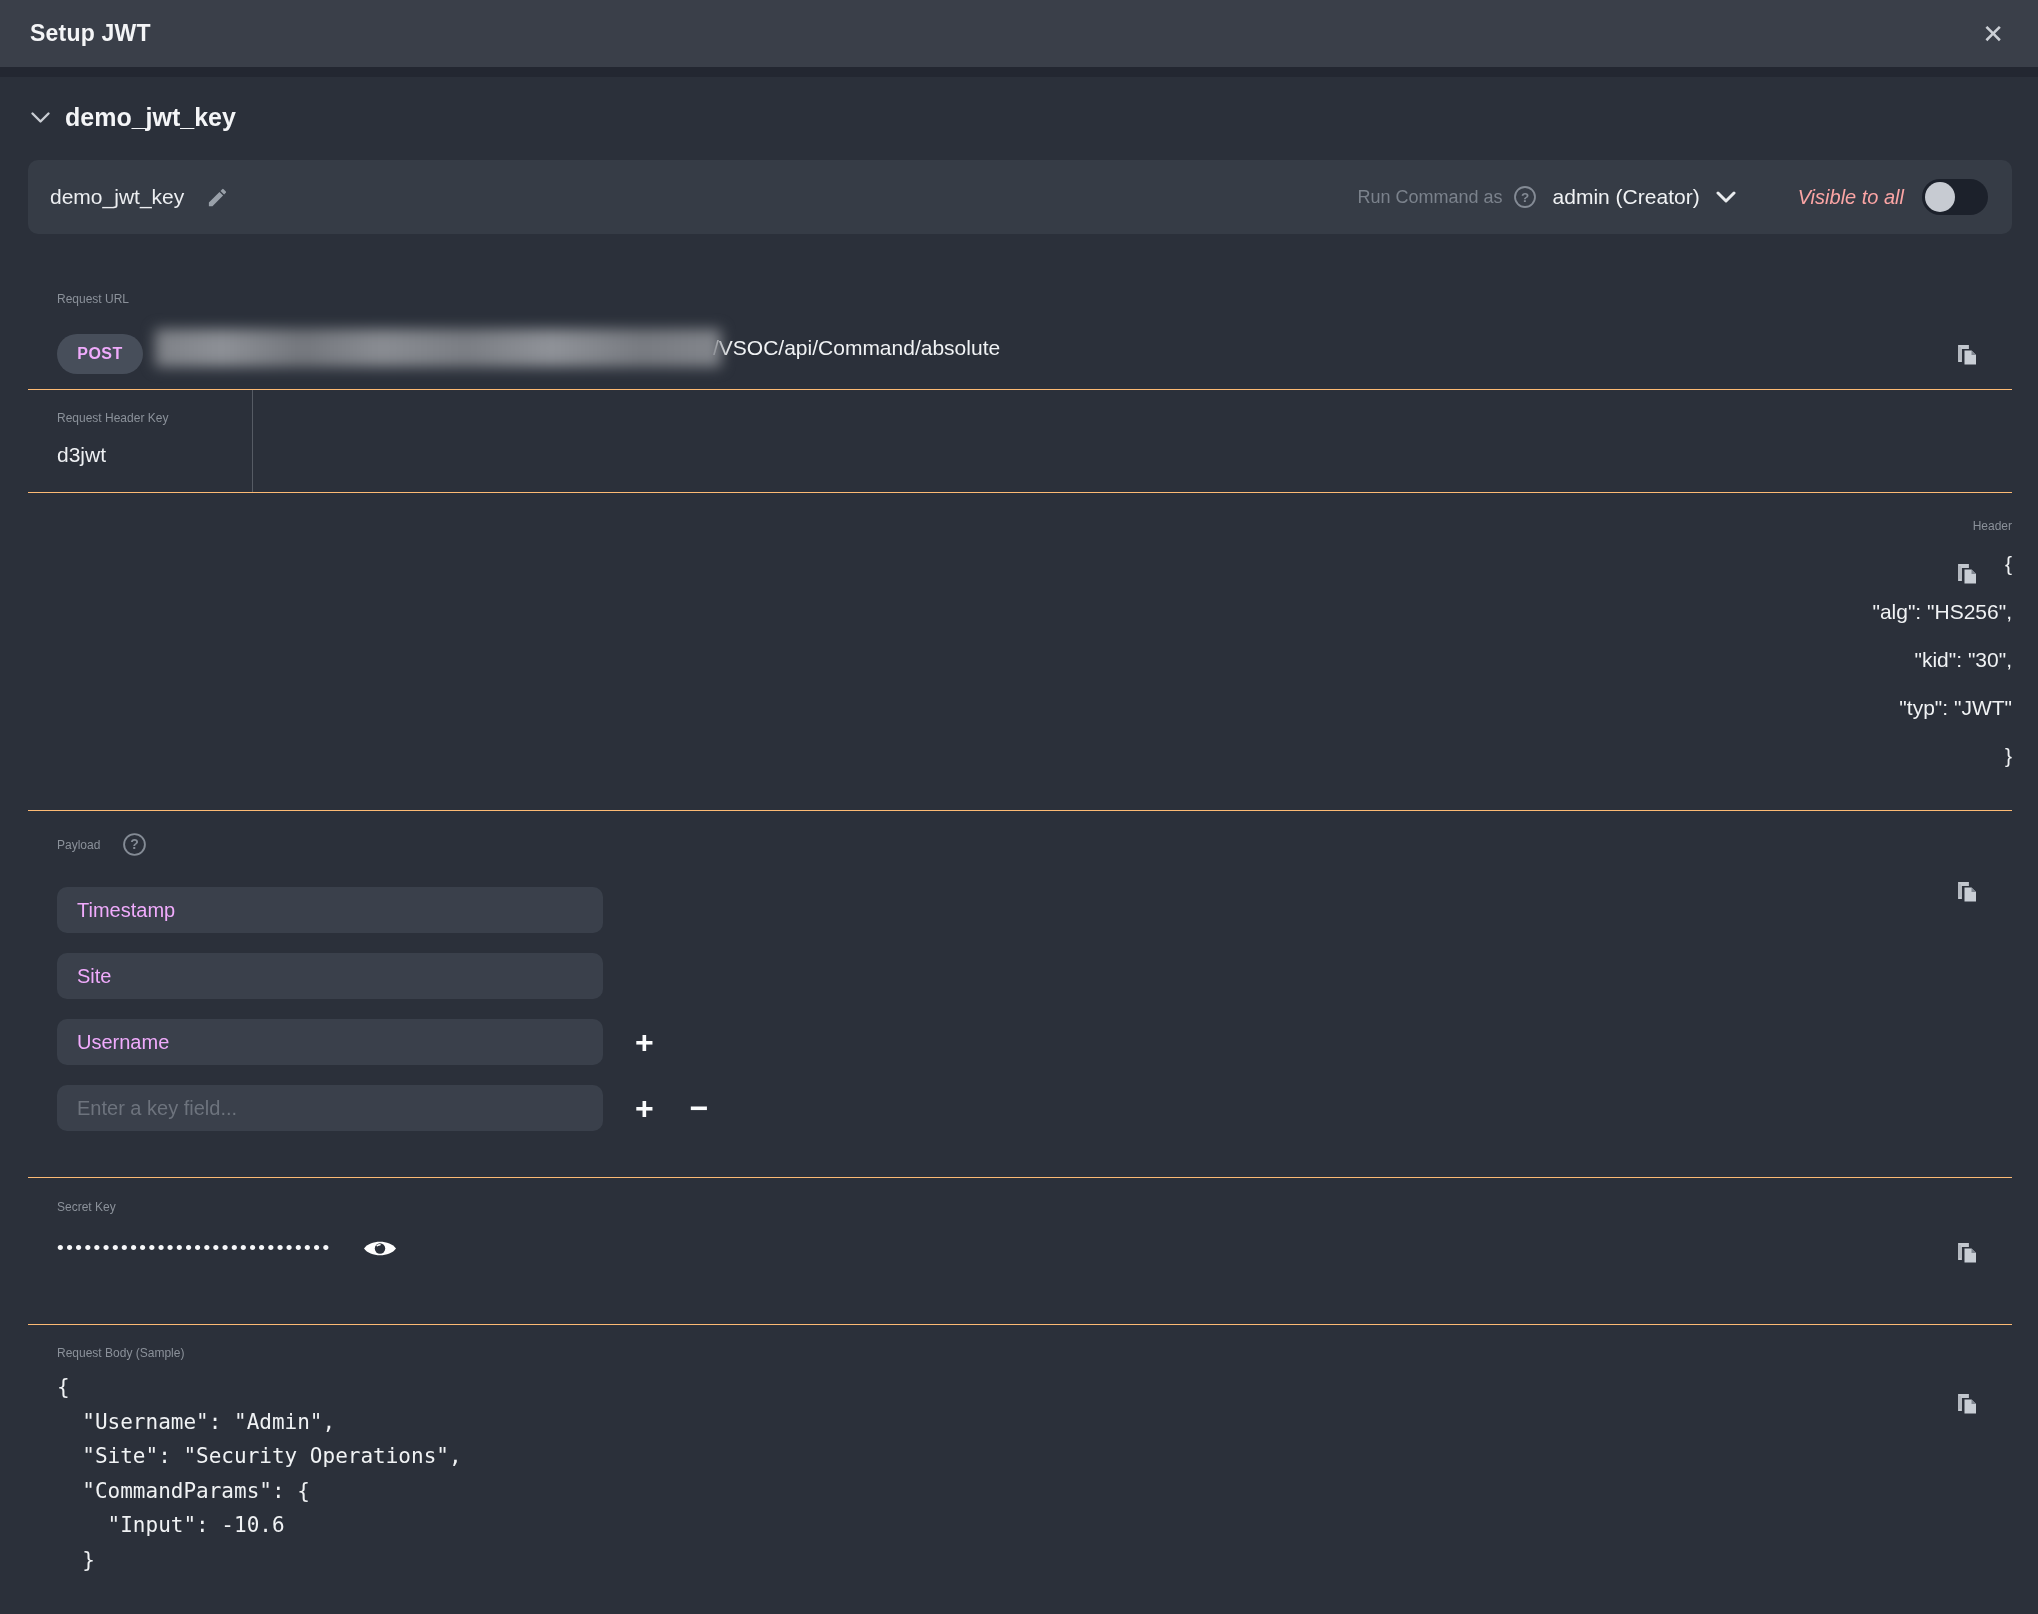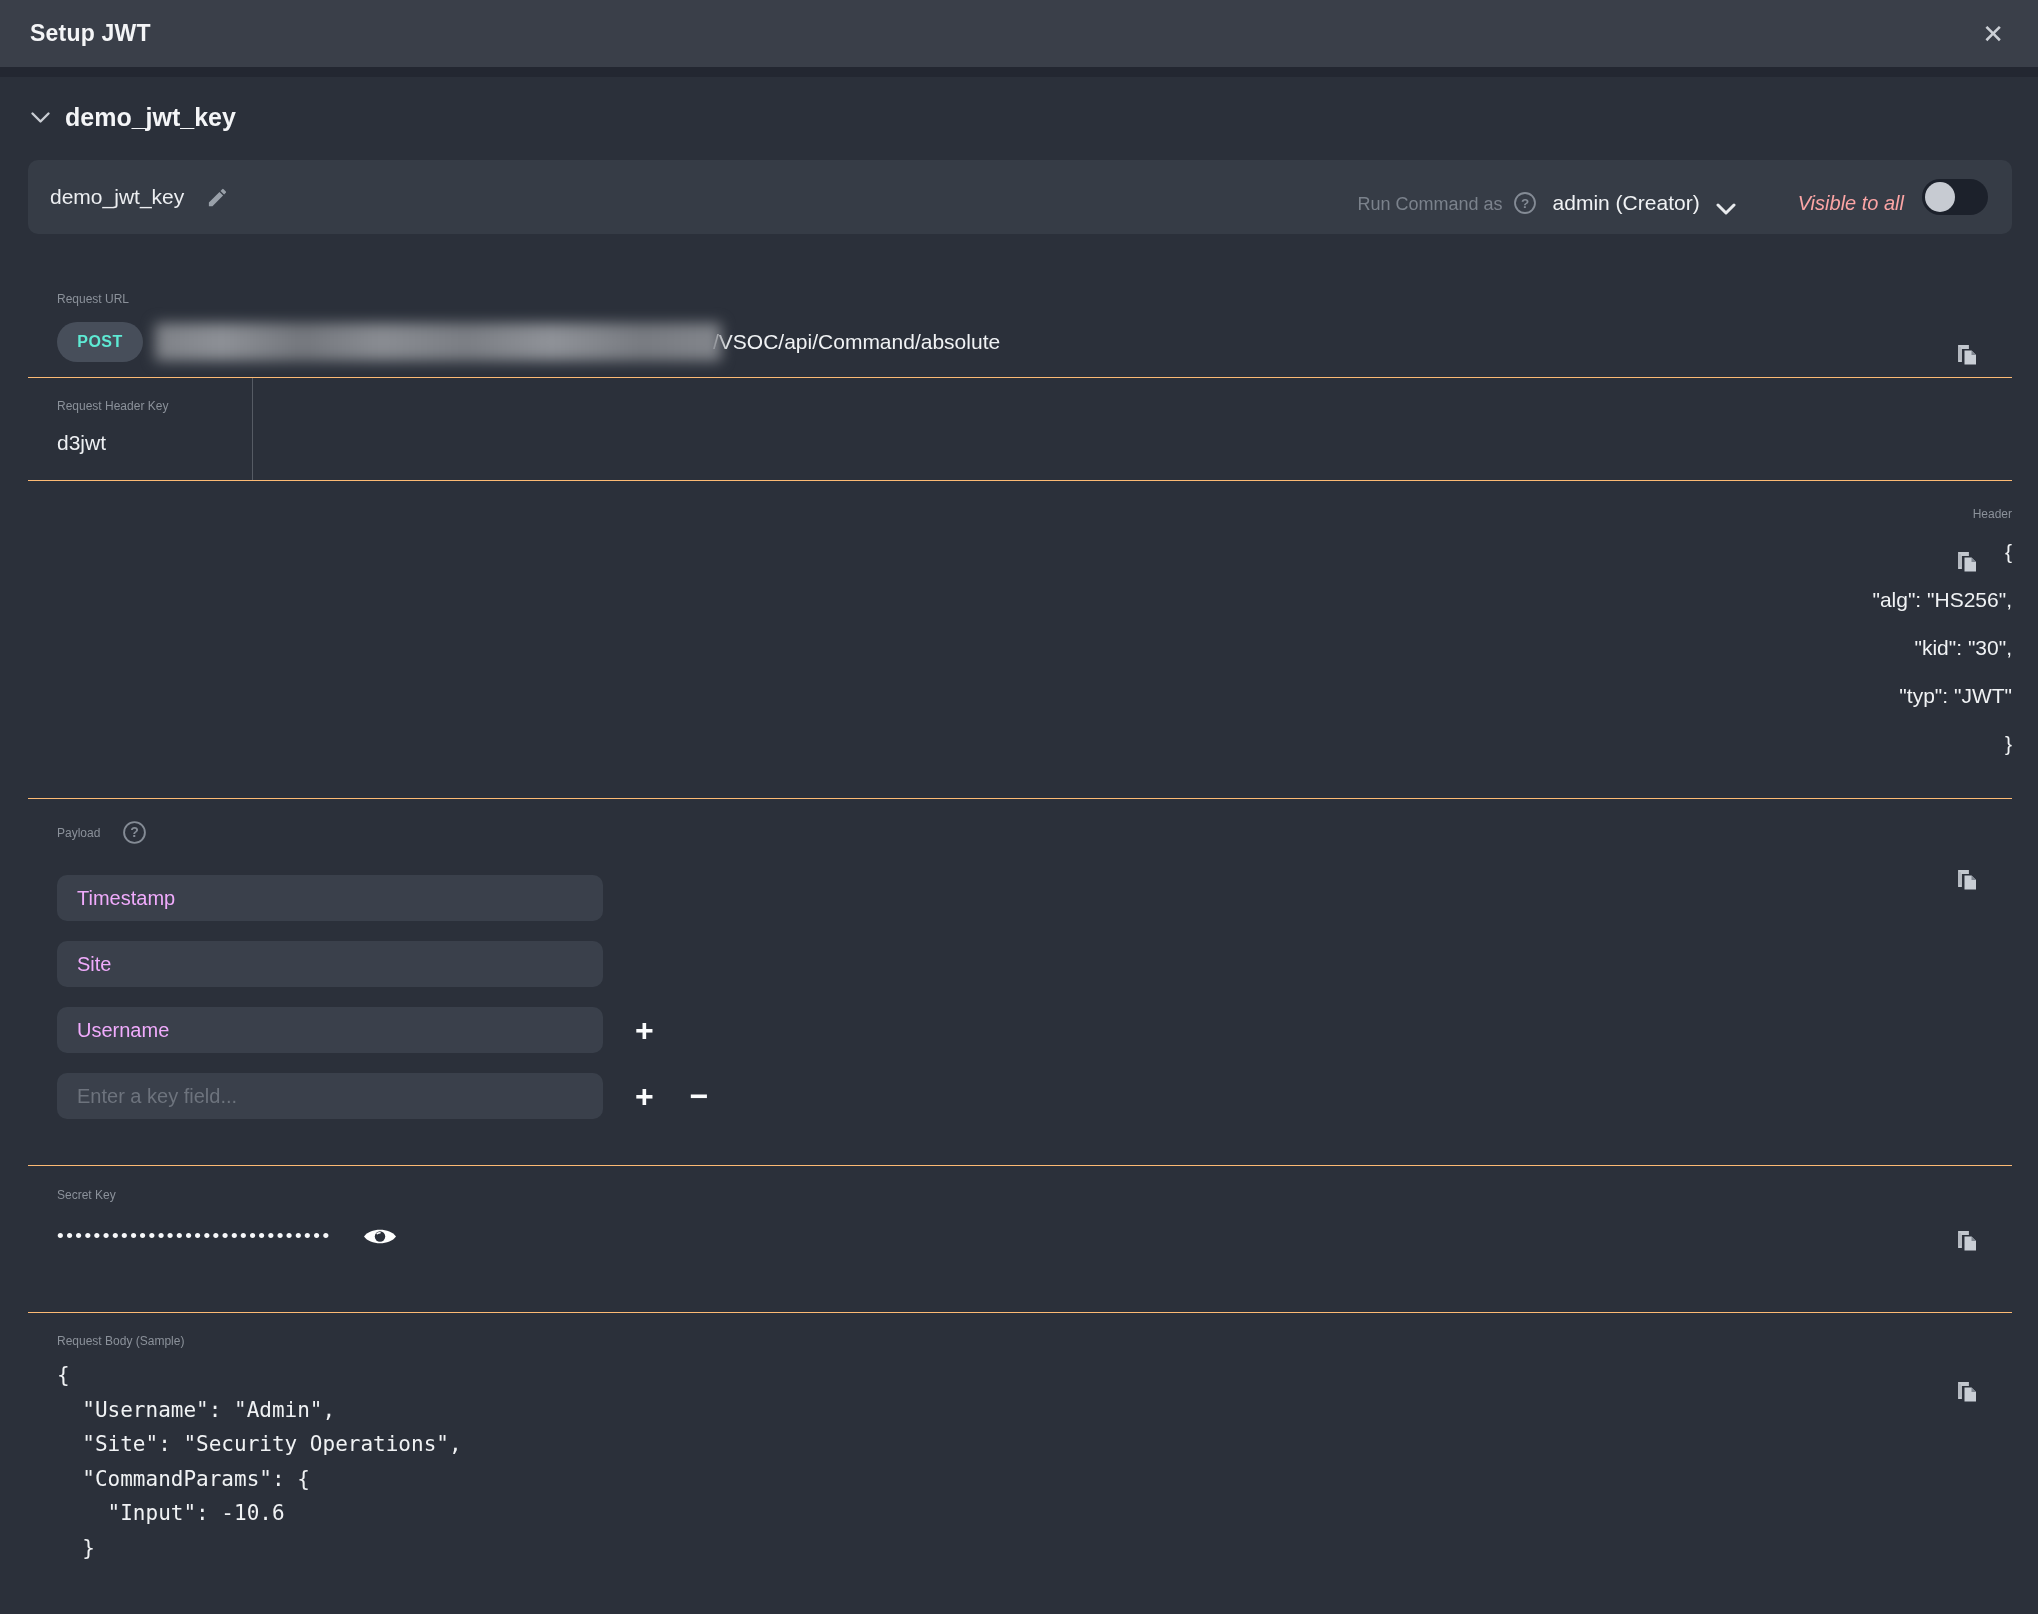--- a/index.html
+++ b/index.html
@@ -24,42 +24,42 @@
   .collapse-row { display: flex; align-items: center; gap: 14px; margin: 26px 0 0 30px; cursor: pointer; }
   .collapse-row .heading { font-size: 25px; font-weight: bold; color: #f4f5f7; }
 
   
   .name-card {
     margin: 28px 26px 0 28px; height: 74px; background: #363c46; border-radius: 10px;
     display: flex; align-items: center; padding: 0 24px 0 22px;
   }
   .name-card .cmd-name { font-size: 21px; color: #eceef1; }
   .pencil { margin-left: 22px; cursor: pointer; display: flex; align-items: center; }
-  .card-right { margin-left: auto; display: flex; align-items: flex-end; }
+  .card-right { margin-left: auto; display: flex; align-items: center; }
   .runas-label { font-size: 18px; color: #7b828c; }
   .help-circle { margin-left: 10px; display: flex; align-items: center; cursor: pointer; }
   .runas-value { margin-left: 16px; font-size: 21px; color: #f0f2f4; cursor: pointer; }
   .dd-chevron { margin-left: 16px; display: flex; align-items: center; cursor: pointer; }
   .visible-label { margin-left: 62px; font-size: 20px; color: #fca5a5; font-style: italic; }
   .toggle { margin-left: 18px; width: 66px; height: 36px; background: #1c212b; border-radius: 18px; position: relative; cursor: pointer; }
   .toggle .knob { position: absolute; left: 3px; top: 3px; width: 30px; height: 30px; border-radius: 50%; background: #c7cbd2; }
 
   
   .sect { margin: 0 26px 0 28px; position: relative; }
   .sect-label { font-size: 12px; color: #8b919a; padding-left: 29px; }
   .divider-top { border-top: 1px solid #fdba74; }
 
   .copy-btn { position: absolute; right: 31px; cursor: pointer; }
 
   
   .sect-url { margin-top: 58px; padding-bottom: 15px; }
   .url-row { display: flex; align-items: center; margin-top: 16px; padding-left: 29px; }
   .post-badge {
-    background: #474e5a; color: #5eead4; font-weight: bold; font-size: 16px; letter-spacing: .5px;
-    border-radius: 20px; height: 40px; min-width: 86px; display: inline-flex; align-items: center; justify-content: center;
+    background: #474e5a; color: #f0abfc; font-weight: bold; font-size: 16px; letter-spacing: .5px;
+    border-radius: 20px; height: 40px; min-width: 86px; display: inline-flex; align-items: center; justify-content: center; margin-top: 12px;
   }
   .blur-block {
     width: 566px; height: 38px; margin-left: 12px; border-radius: 3px;
     background: linear-gradient(90deg,#7e8187,#8d9096 12%,#74777d 26%,#898c92 40%,#7b7e84 55%,#8f9298 70%,#787b81 86%,#83868c);
     filter: blur(7px);
   }
   .url-path { font-size: 21px; color: #f0f2f4; margin-left: -8px; white-space: nowrap; }
   .copy-url { top: 50px; }
 
   

